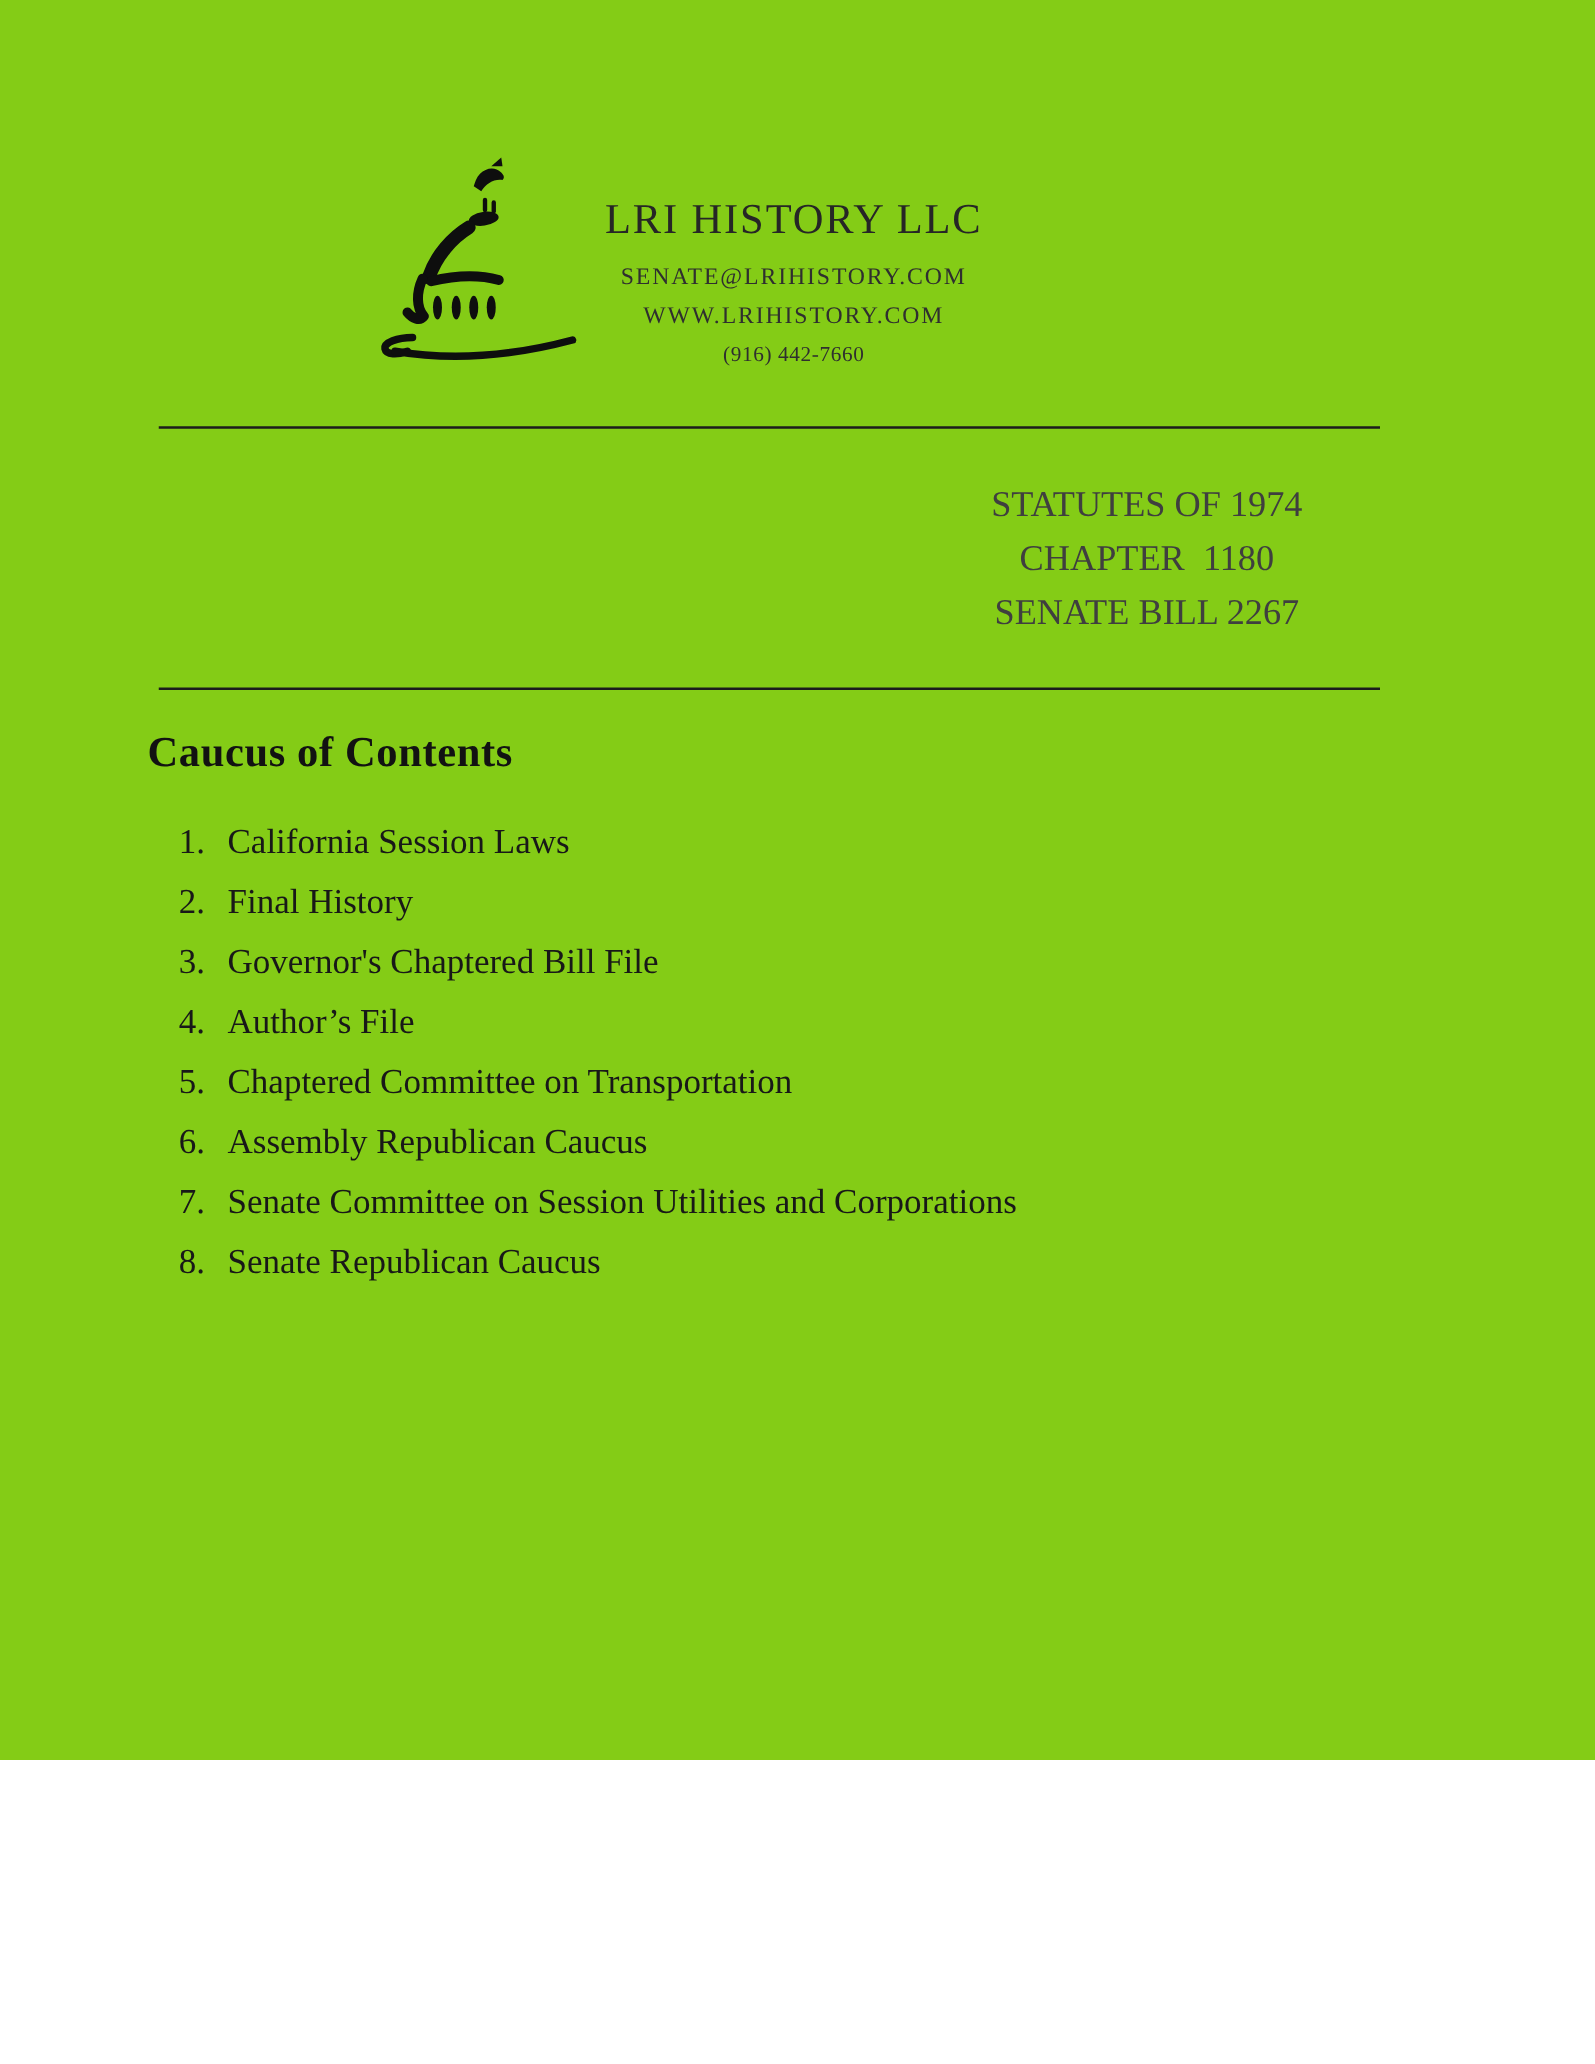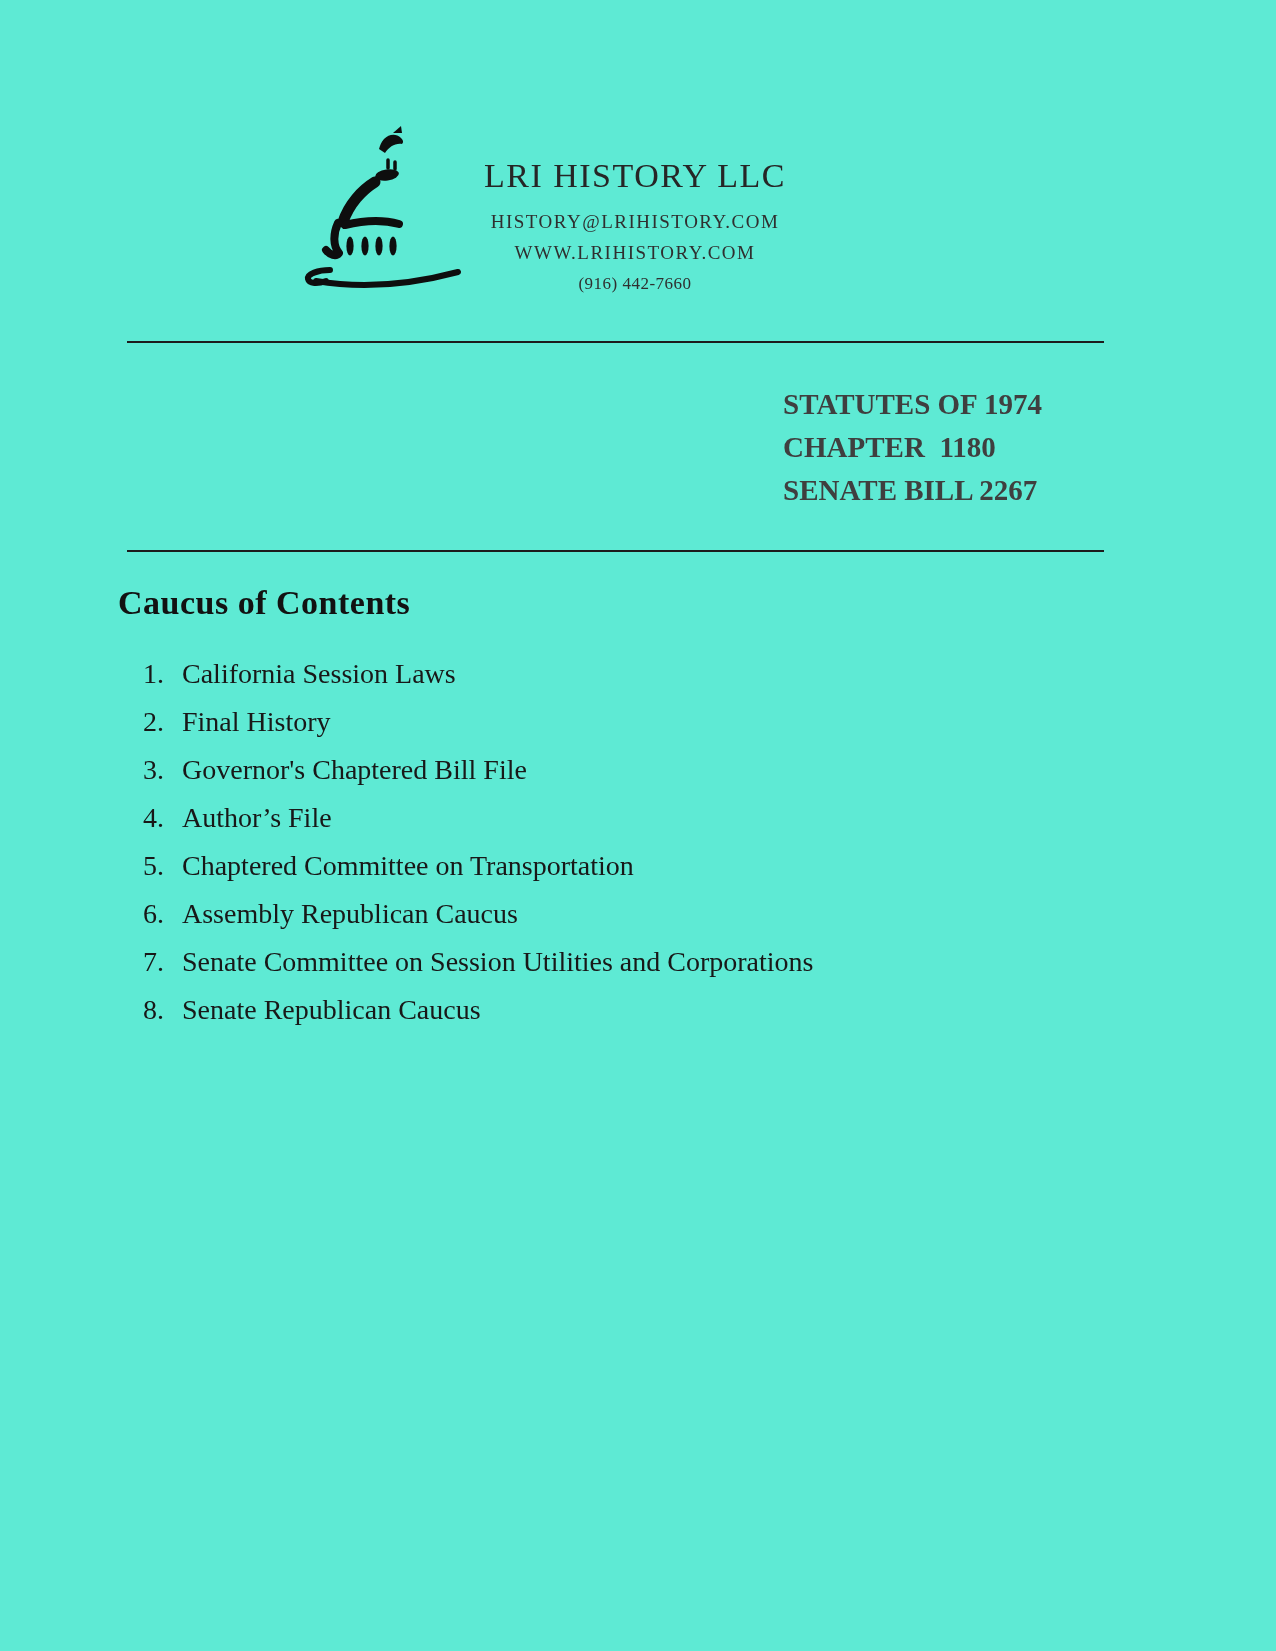--- a/index.html
+++ b/index.html
@@ -3,22 +3,22 @@
 <meta charset="utf-8">
 <style>
   html, body {
     margin: 0;
     padding: 0;
     background: #ffffff;
   }
   .page {
     position: relative;
     width: 1276px;
-    height: 1651px;
-    background: #5eead4;
+    height: 1408px;
+    background: #84cc16;
     font-family: "Liberation Serif", serif;
     color: #1a1a1a;
     overflow: hidden;
   }
 
   
   .logo {
     position: absolute;
     left: 288px;
     top: 120px;
@@ -63,22 +63,22 @@
     background: #1c1c1c;
   }
   .rule-top { top: 341px; }
   .rule-bottom { top: 550px; }
 
   
   .reference-block {
     position: absolute;
     top: 383px;
     right: 234px;
-    text-align: left;
-    font-weight: bold;
+    text-align: center;
+    font-weight: normal;
     font-size: 29px;
     line-height: 43px;
     color: #3f3f3f;
   }
   .reference-line {
     white-space: pre; 
   }
 
   
   .toc-heading {
@@ -143,21 +143,21 @@
     <ellipse cx="105" cy="126" rx="3.6" ry="9.5" fill="#0e0e0e" stroke="none"></ellipse>
 
     <path d="M42 150 C30 150 19 154 20 159 C21 164 30 164 38 161" stroke-width="6"></path>
 
     <path d="M28 161 C75 169 125 164 170 152" stroke-width="6"></path>
   </svg>
 
   <div class="company-block">
     <div class="company-name">LRI HISTORY LLC</div>
     <div class="contact-lines">
-      <div class="contact-line">HISTORY@LRIHISTORY.COM</div>
+      <div class="contact-line">SENATE@LRIHISTORY.COM</div>
       <div class="contact-line">WWW.LRIHISTORY.COM</div>
       <div class="contact-line phone">(916) 442-7660</div>
     </div>
   </div>
 
   <div class="rule rule-top"></div>
 
   <div class="reference-block">
     <div class="reference-line">STATUTES OF 1974</div>
     <div class="reference-line">CHAPTER  1180</div>

